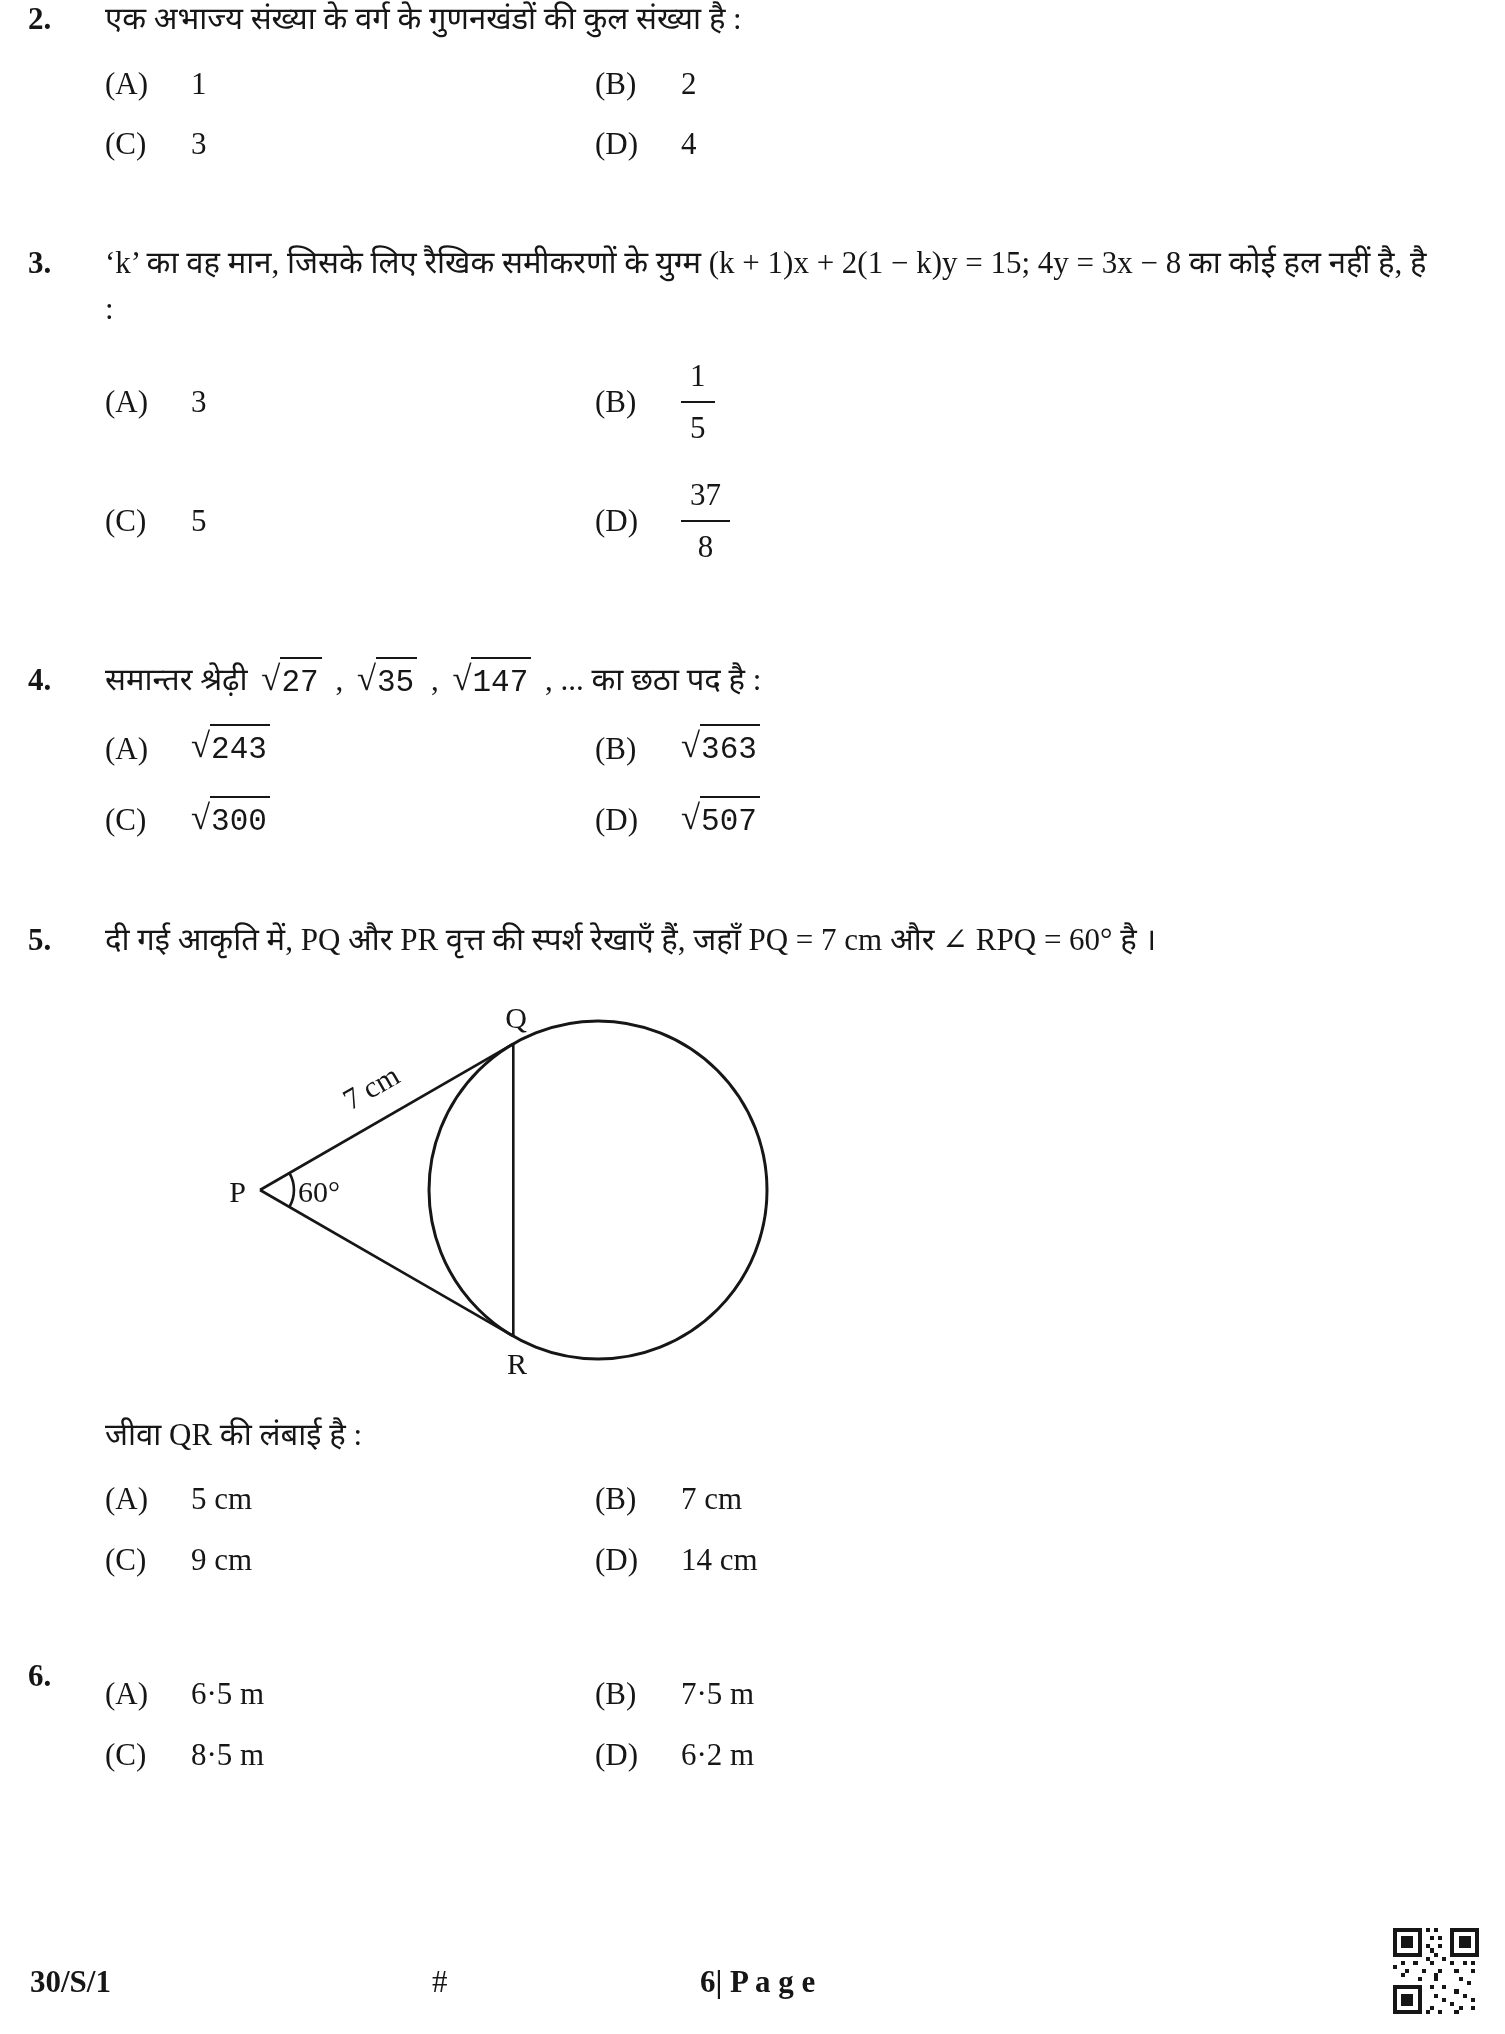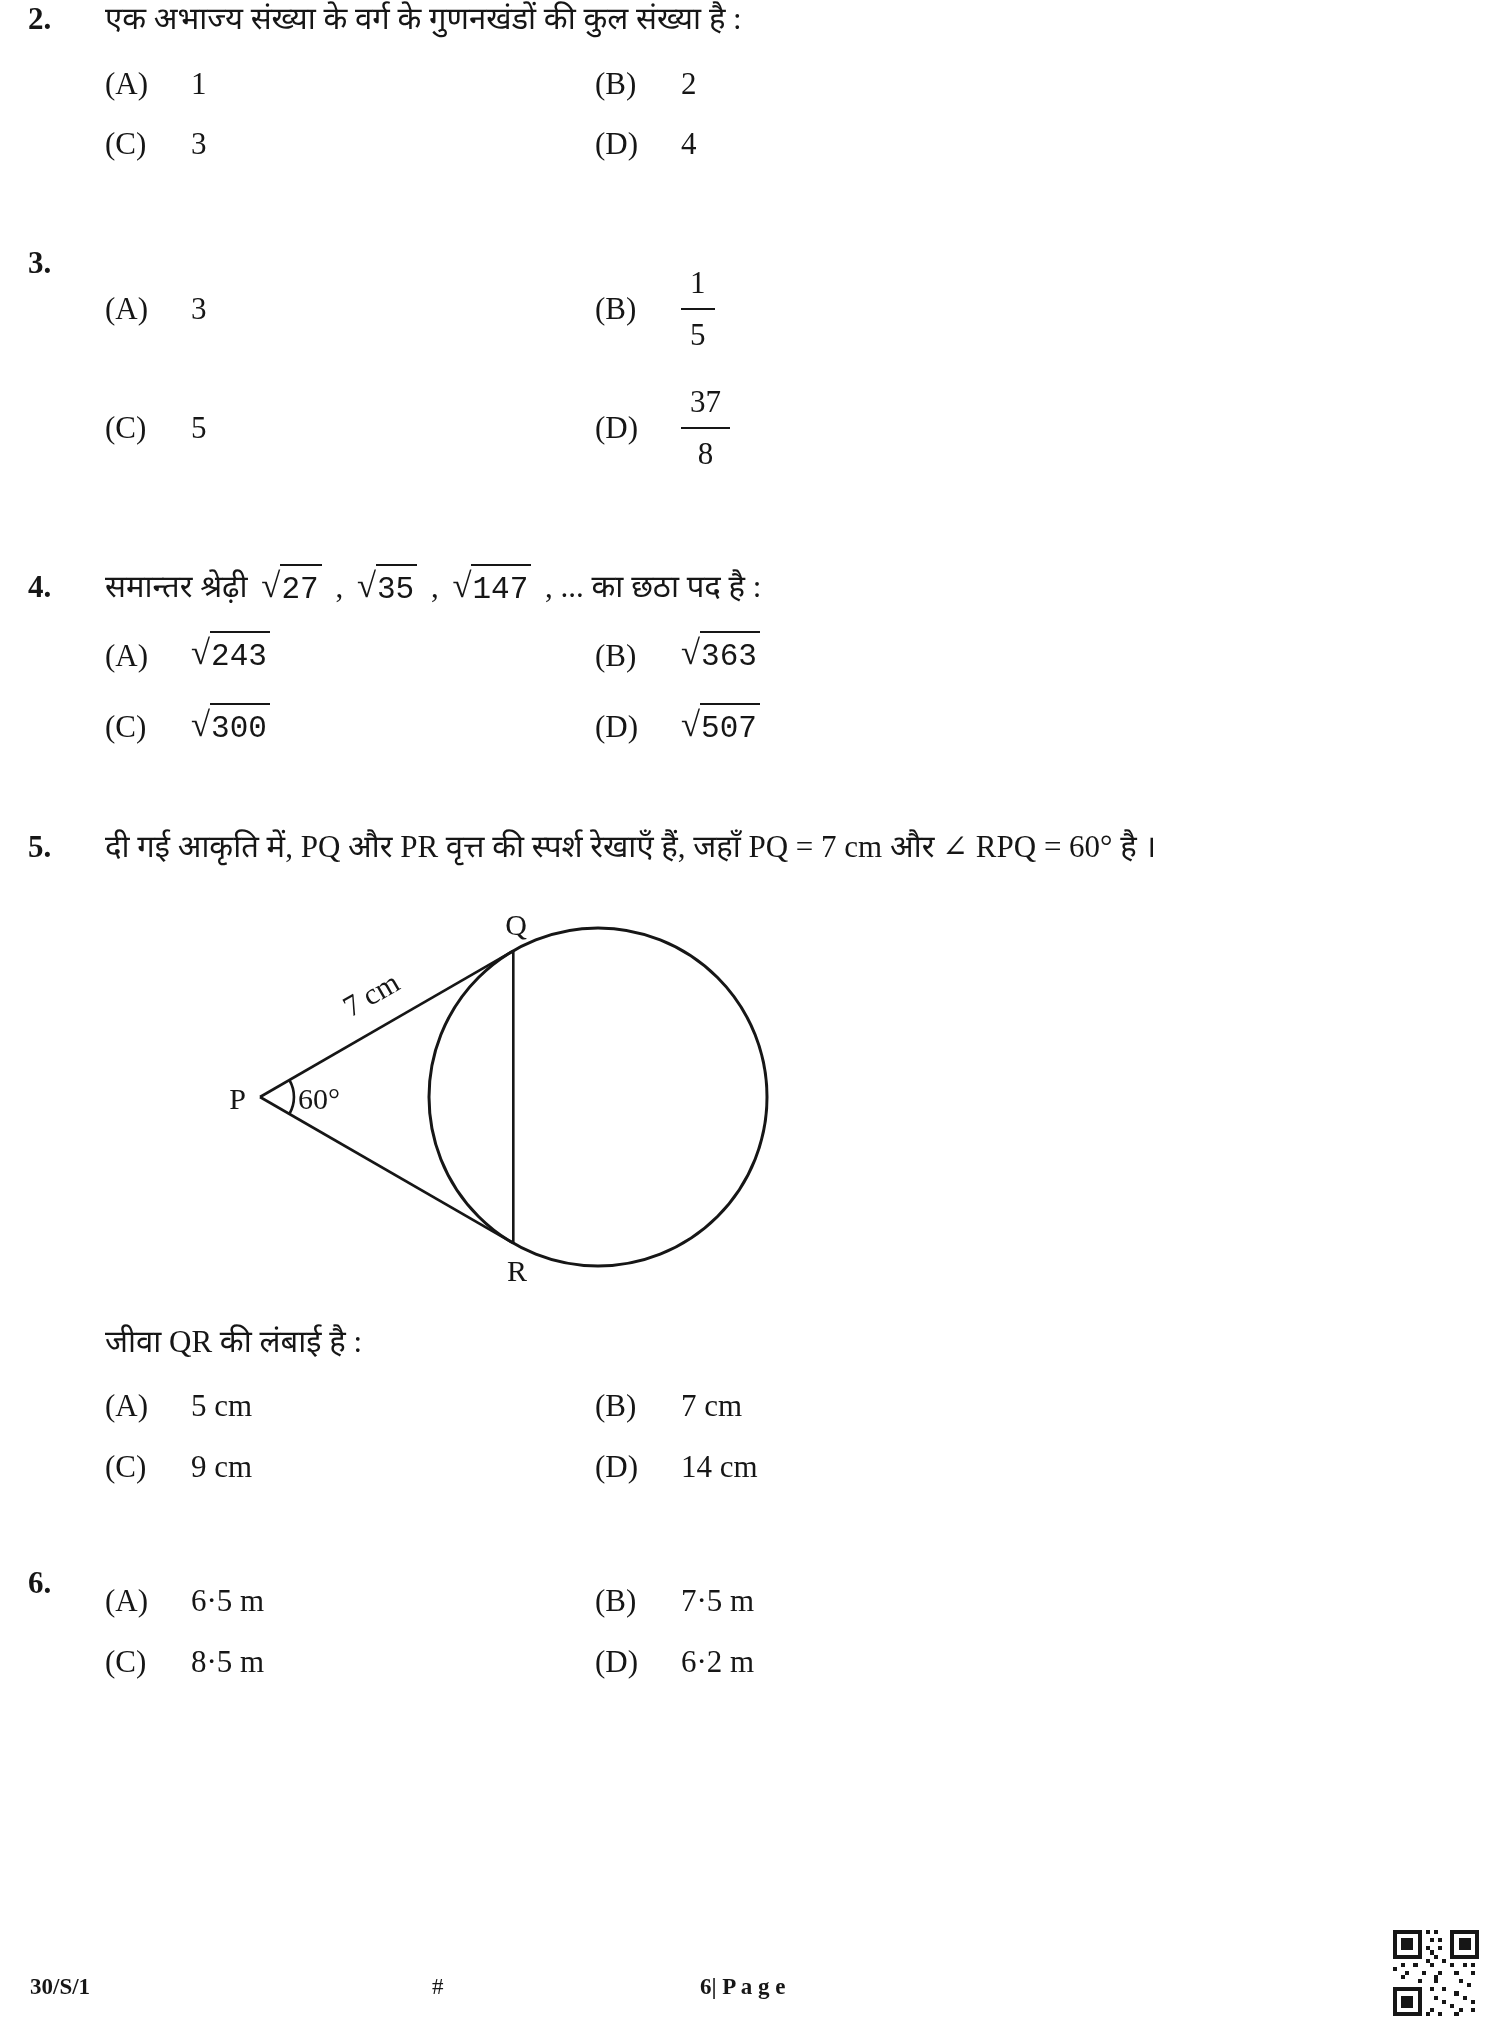--- a/index.html
+++ b/index.html
@@ -56,21 +56,21 @@
   .figure .stroke { fill: none; stroke: #161616; stroke-width: 2.6px; }
   .figure circle.stroke { stroke-width: 3px; }
   .figure text {
     font-family: "Liberation Serif", "DejaVu Serif", serif;
     font-size: 30px;
     fill: #161616;
   }
   .subtext { margin: 0 0 0 0; }
 
   
-  .footer { position: absolute; left: 0; right: 0; bottom: 0; height: 110px; font-size: 23px; }
+  .footer { position: absolute; left: 0; right: 0; bottom: 0; height: 110px; font-size: 31px; }
   .footer-code { position: absolute; left: 30px; bottom: 34px; font-weight: bold; }
   .footer-hash { position: absolute; left: 432px; bottom: 34px; }
   .footer-page { position: absolute; left: 700px; bottom: 34px; font-weight: bold; }
   .footer-qr { position: absolute; right: 26px; bottom: 12px; }
 </style>
 </head>
 <body>
 
 <div class="page">
 
@@ -99,20 +99,21 @@
             <span class="opt-value">4</span>
           </div>
         </div>
       </div>
     </div>
   </section>
 
   <section class="q q3">
     <div class="qnum">3.</div>
     <div class="qbody">
+      <p class="qtext">‘k’ का वह मान, जिसके लिए रैखिक समीकरणों के युग्म (k + 1)x + 2(1 − k)y = 15; 4y = 3x − 8 का कोई हल नहीं है, है :</p>
       <div class="opts">
         <div class="opt-row tallrow">
           <div class="opt">
             <span class="opt-label">(A)</span>
             <span class="opt-value">3</span>
           </div>
           <div class="opt">
             <span class="opt-label">(B)</span>
             <span class="frac">
               <span class="num">1</span>

